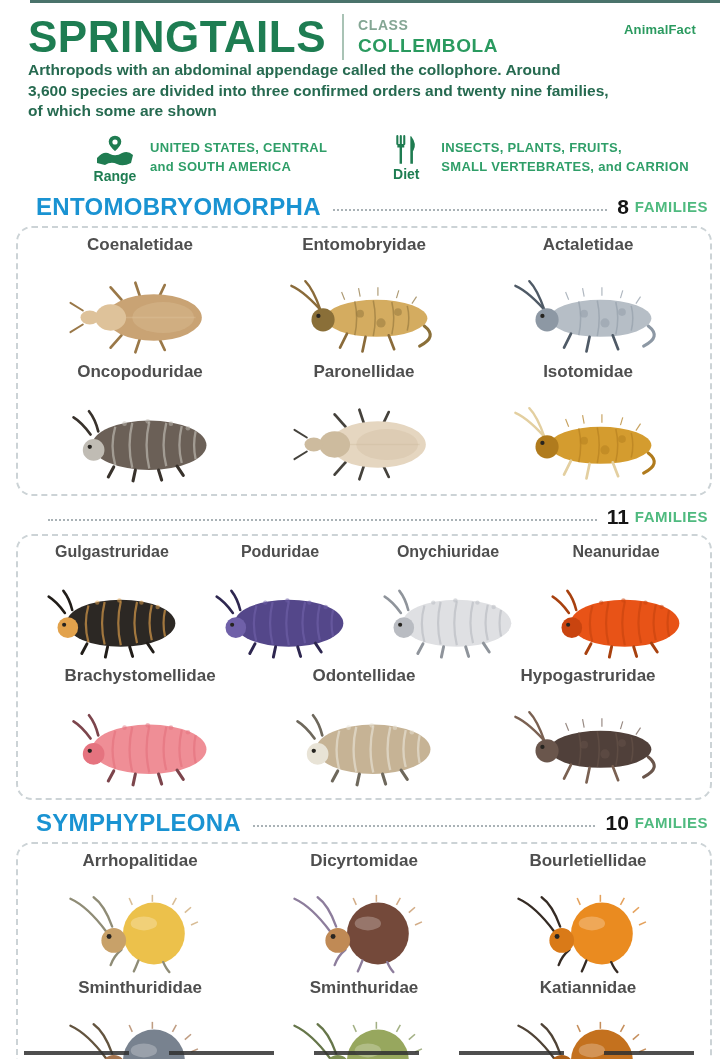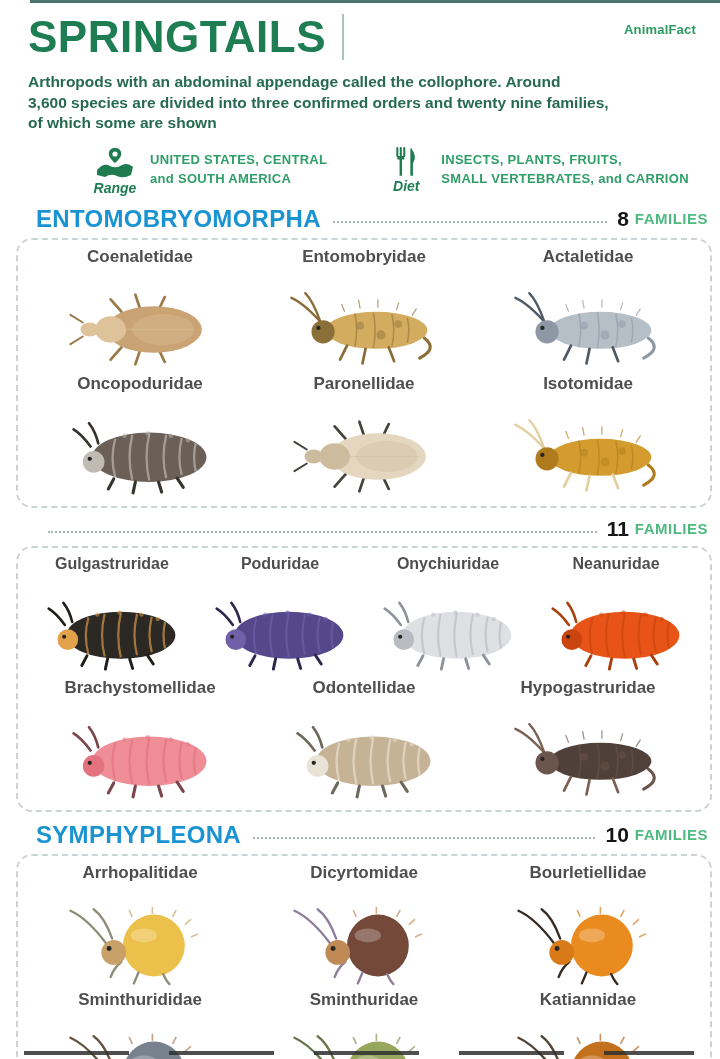--- a/index.html
+++ b/index.html
@@ -11,27 +11,27 @@
 
   .header{padding:14px 24px 0 28px;}
   .title-row{display:flex;align-items:center;}
   .title{font-size:44px;font-weight:bold;color:#1e7d52;letter-spacing:.5px;line-height:1;}
   .vline{width:2px;height:46px;background:#a9c3b5;margin:0 14px 0 16px;}
   .class-block{display:flex;flex-direction:column;justify-content:center;}
   .class-label{font-size:14px;font-weight:bold;color:#84a694;letter-spacing:.6px;}
   .class-value{font-size:19px;font-weight:bold;color:#2a9a5f;letter-spacing:.6px;margin-top:2px;}
   .logo{margin-left:auto;align-self:flex-start;margin-top:8px;font-size:13px;font-weight:bold;
         color:#2a9a5f;letter-spacing:.2px;}
-  .desc{margin-top:12px;font-size:15.5px;line-height:1.33;color:#266a50;font-weight:bold;
+  .desc{margin-top:0;font-size:15.5px;line-height:1.33;color:#266a50;font-weight:bold;
         white-space:pre-line;}
 
   .facts{display:flex;margin:12px 0 0 92px;gap:56px;}
   .fact{display:flex;gap:12px;align-items:flex-start;}
   .fact-icon-block{display:flex;flex-direction:column;align-items:center;min-width:46px;}
-  .fact-label{font-size:14px;font-weight:bold;color:#1e7d52;margin-top:0;font-style:italic;}
+  .fact-label{font-size:14px;font-weight:bold;color:#1e7d52;margin-top:0;}
   .fact-text{font-size:13px;font-weight:bold;color:#2f9e68;letter-spacing:.3px;line-height:1.5;
         white-space:pre-line;padding-top:4px;}
 
   .section{margin-top:9px;padding-left:8px;}
   .sec-head{display:flex;align-items:center;padding:0 12px 0 28px;}
   .sec-title{font-size:24px;font-weight:bold;color:#1a93d2;letter-spacing:.3px;}
   .leader{flex:1;border-top:2px dotted #a9b2b6;margin:6px 10px 0 12px;}
   .sec-count{font-size:21px;font-weight:bold;color:#151515;margin-right:6px;}
   .sec-fam{font-size:15px;font-weight:bold;color:#4fba7f;letter-spacing:.5px;}
 
@@ -48,20 +48,24 @@
 </head>
 <body>
 
 <div class="page">
   <div class="topbar"></div>
 
   <div class="header">
     <div class="title-row">
       <div class="title">SPRINGTAILS</div>
       <div class="vline"></div>
+      <div class="class-block">
+        <div class="class-label">CLASS</div>
+        <div class="class-value">COLLEMBOLA</div>
+      </div>
       <div class="logo">AnimalFact</div>
     </div>
     <div class="desc">Arthropods with an abdominal appendage called the collophore. Around
 3,600 species are divided into three confirmed orders and twenty nine families,
 of which some are shown</div>
   </div>
 
   <div class="facts">
     <div class="fact">
       <div class="fact-icon-block">

